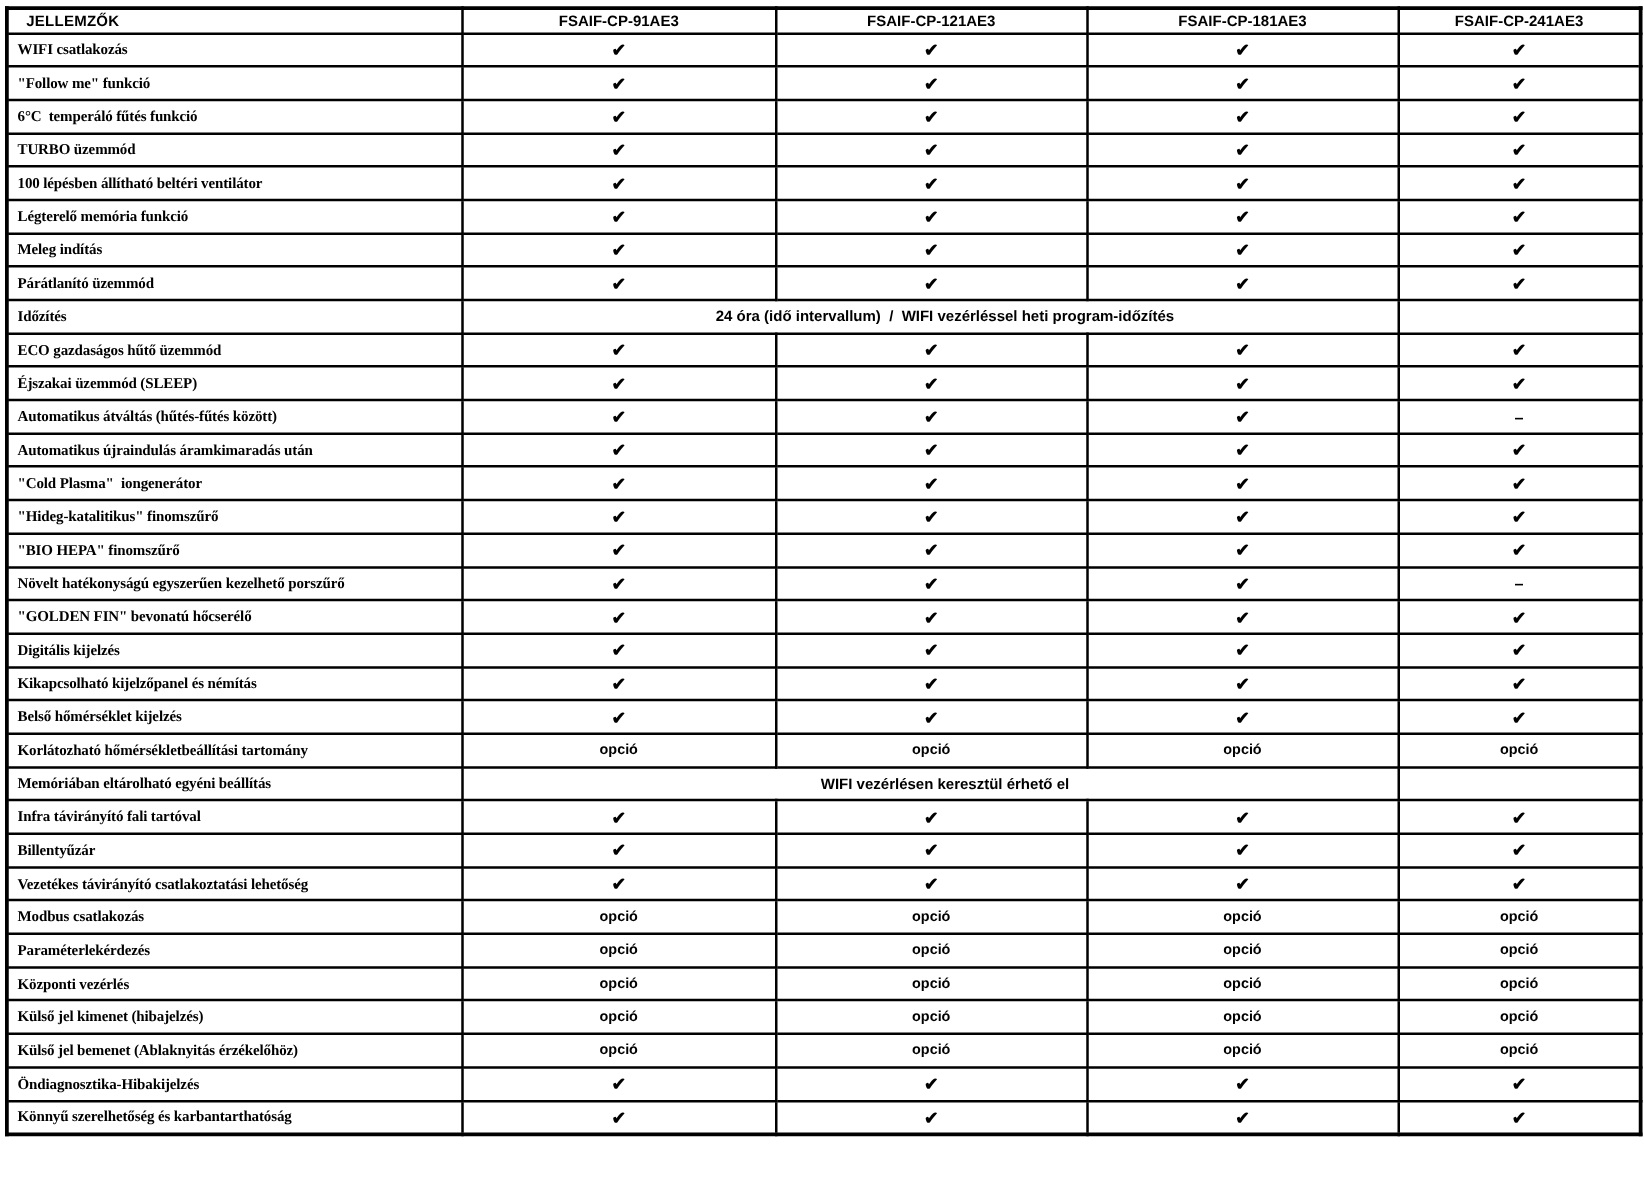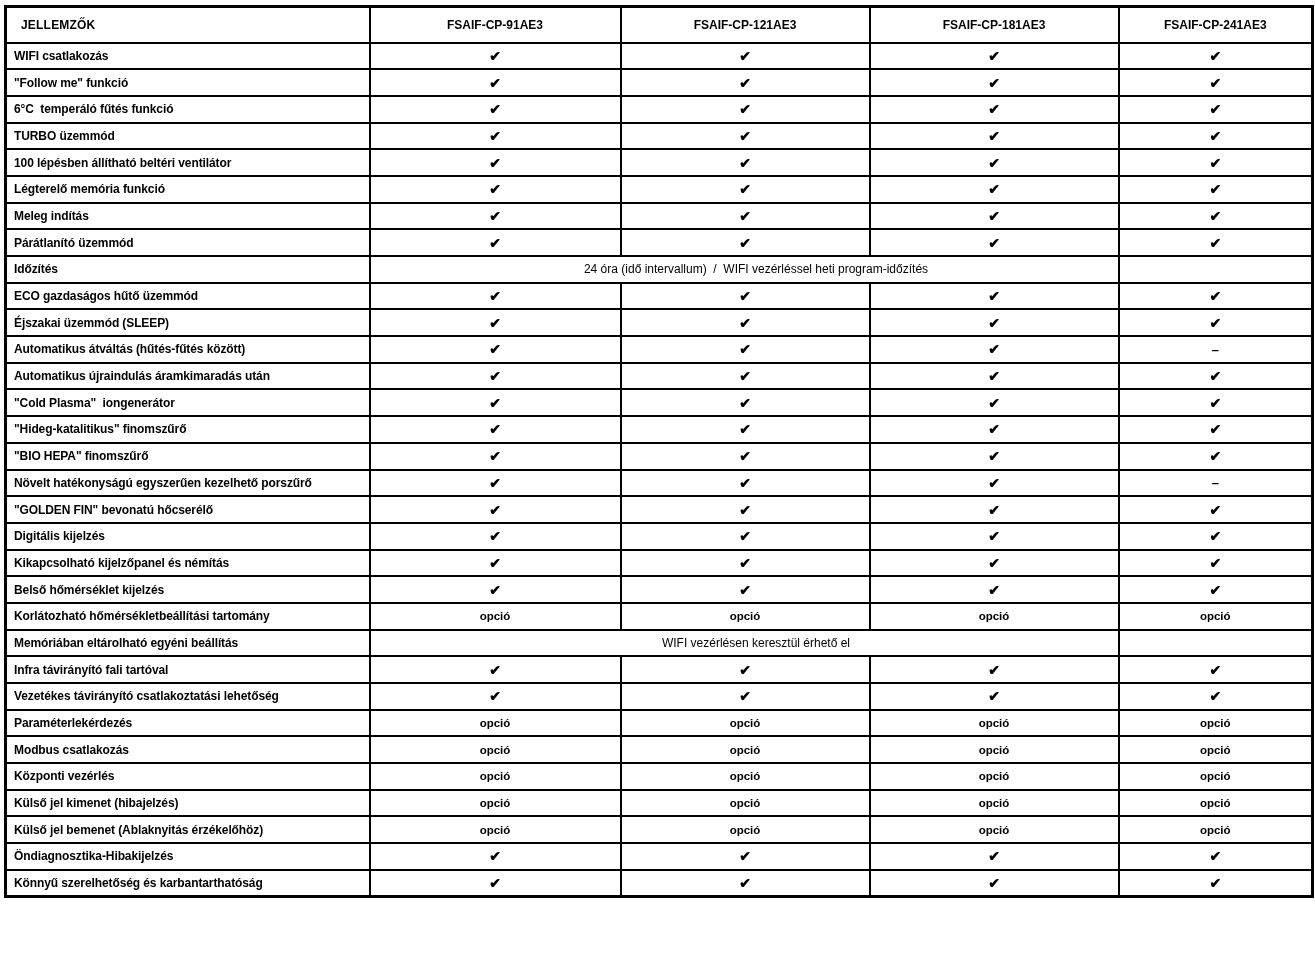--- a/index.html
+++ b/index.html
@@ -22,53 +22,54 @@
     table-layout: fixed;
     width: 1307px;
     border: 3px solid #000;
   }
   th, td {
     border: 2px solid #000;
     padding: 0;
     color: #000;
     overflow: hidden;
   }
-  thead tr { height: 36px; }
+  thead tr { height: 20px; }
   tbody tr { height: 26.7px; }
   th.feature-col {
     text-align: left;
     padding-left: 14px;
     font-size: 12px;
     font-weight: bold;
     letter-spacing: 0.2px;
   }
   th.model-col {
     text-align: center;
     font-size: 12px;
     font-weight: bold;
   }
   td.feature-label {
     text-align: left;
     padding-left: 7px;
     font-size: 12px;
     font-weight: bold;
     white-space: pre;
     letter-spacing: -0.1px;
+    font-family: Liberation Serif, serif;
   }
   td.value-cell {
     text-align: center;
     font-weight: bold;
   }
   td.value-cell.yes   { font-size: 14px; }
   td.value-cell.no    { font-size: 13px; }
   td.value-cell.option{ font-size: 11.5px; }
   td.value-cell.blank { font-size: 12px; }
   td.span-cell {
     text-align: center;
-    font-weight: normal;
+    font-weight: bold;
     font-size: 12px;
     white-space: pre;
     padding-left: 24px;
   }
 </style>
 </head>
 <body>
 
 <div class="page">
   <table class="spec-table">
@@ -247,35 +248,42 @@
           <td class="value-cell blank"></td>
         </tr>
         <tr>
           <td class="feature-label">Infra távirányító fali tartóval</td>
           <td class="value-cell yes">✔</td>
           <td class="value-cell yes">✔</td>
           <td class="value-cell yes">✔</td>
           <td class="value-cell yes">✔</td>
         </tr>
         <tr>
+          <td class="feature-label">Billentyűzár</td>
+          <td class="value-cell yes">✔</td>
+          <td class="value-cell yes">✔</td>
+          <td class="value-cell yes">✔</td>
+          <td class="value-cell yes">✔</td>
+        </tr>
+        <tr>
           <td class="feature-label">Vezetékes távirányító csatlakoztatási lehetőség</td>
           <td class="value-cell yes">✔</td>
           <td class="value-cell yes">✔</td>
           <td class="value-cell yes">✔</td>
           <td class="value-cell yes">✔</td>
         </tr>
         <tr>
+          <td class="feature-label">Modbus csatlakozás</td>
+          <td class="value-cell option">opció</td>
+          <td class="value-cell option">opció</td>
+          <td class="value-cell option">opció</td>
+          <td class="value-cell option">opció</td>
+        </tr>
+        <tr>
           <td class="feature-label">Paraméterlekérdezés</td>
-          <td class="value-cell option">opció</td>
-          <td class="value-cell option">opció</td>
-          <td class="value-cell option">opció</td>
-          <td class="value-cell option">opció</td>
-        </tr>
-        <tr>
-          <td class="feature-label">Modbus csatlakozás</td>
           <td class="value-cell option">opció</td>
           <td class="value-cell option">opció</td>
           <td class="value-cell option">opció</td>
           <td class="value-cell option">opció</td>
         </tr>
         <tr>
           <td class="feature-label">Központi vezérlés</td>
           <td class="value-cell option">opció</td>
           <td class="value-cell option">opció</td>
           <td class="value-cell option">opció</td>

